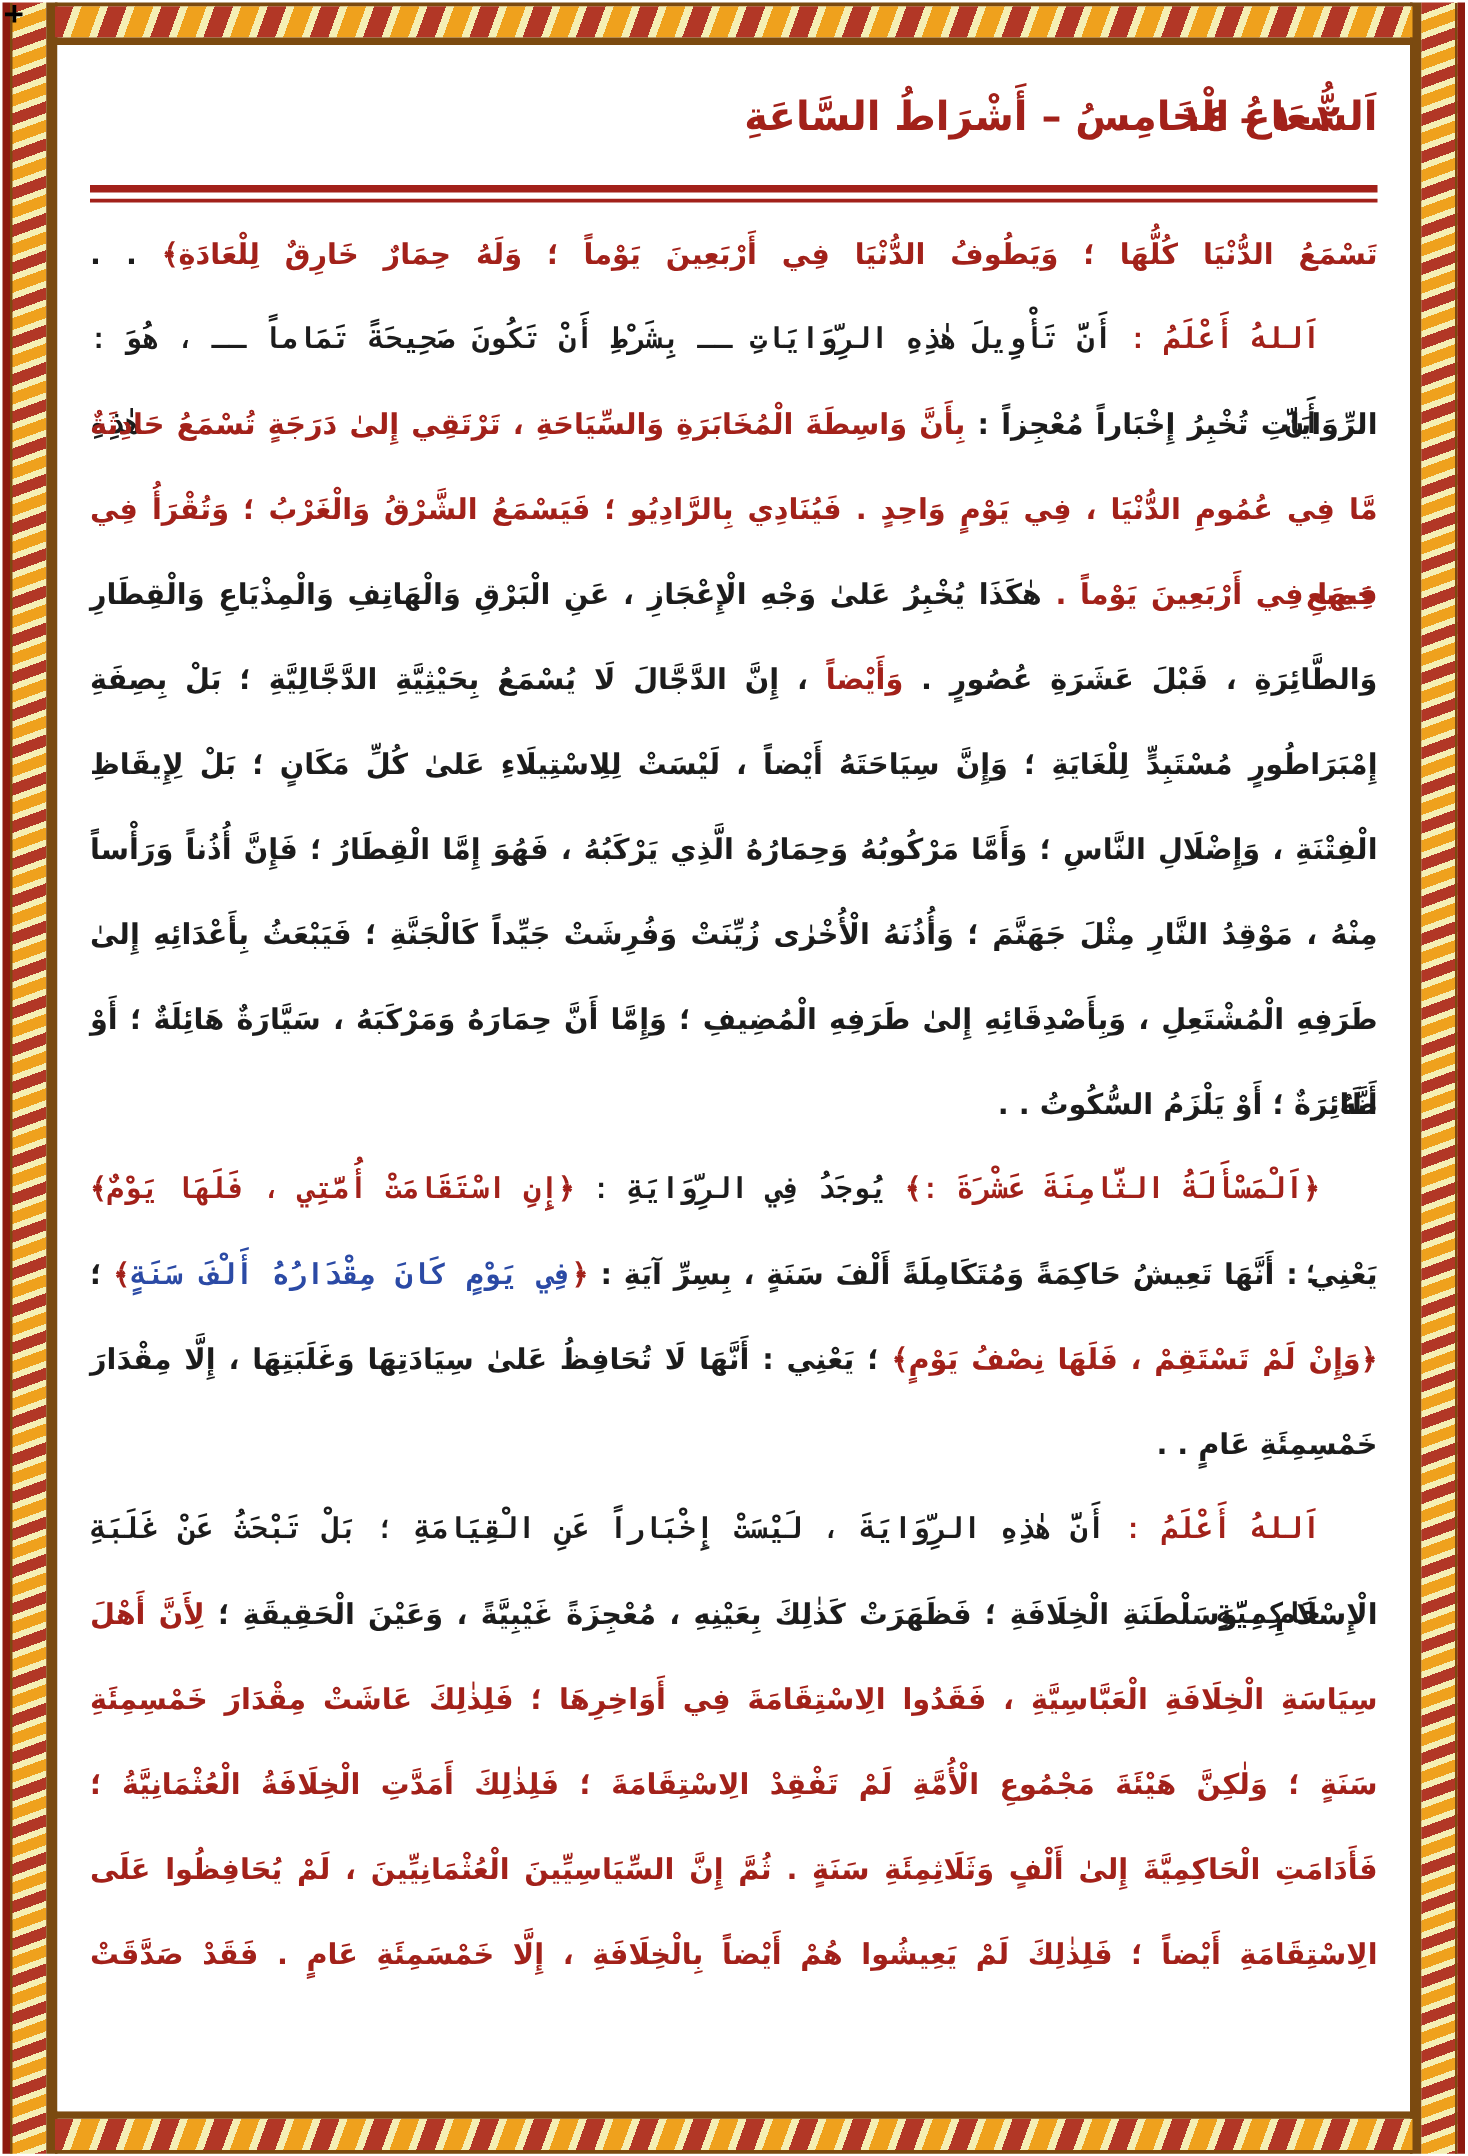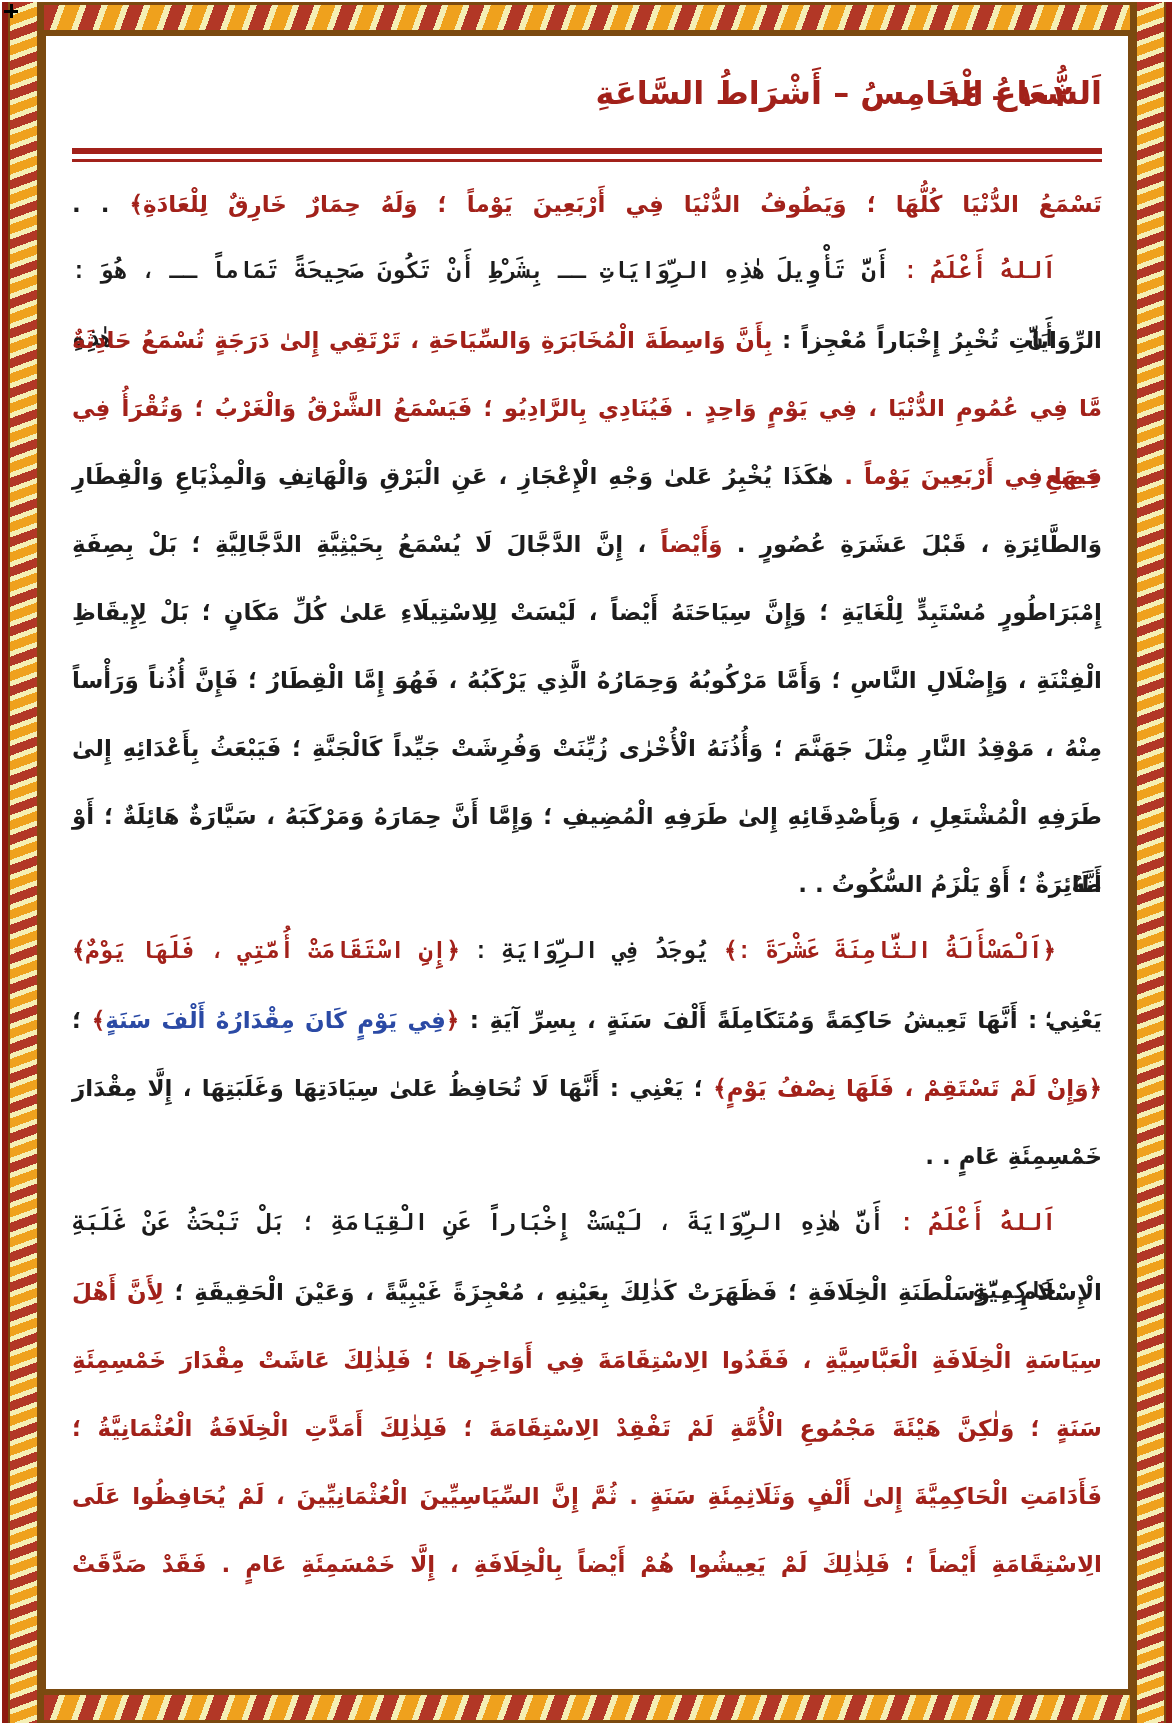--- a/index.html
+++ b/index.html
@@ -74,21 +74,21 @@
   .rule-thin{height:3px;background:var(--rule-red);margin-top:5px;}
   .body-text{direction:rtl;margin-top:8px;}
   .line{
     height:68px;line-height:68px;font-size:23px;font-weight:bold;
     color:var(--text-black);
     text-align:justify;text-align-last:justify;
   }
   .line.indent{padding-right:46px;font-family:Liberation Mono, monospace;}
   .line.last{text-align-last:right;}
   .seg.red{color:var(--text-red);}
-  .seg.blue{color:var(--text-blue);}
+  .seg.blue{color:var(--text-blue);font-family:Liberation Mono, monospace;}
   .seg.black{color:var(--text-black);}
 </style>
 </head>
 <body>
 
 <div class="frame-side frame-left"></div>
 <div class="frame-side frame-right"></div>
 <div class="frame-bar frame-top"></div>
 <div class="frame-bar frame-bottom"></div>
 <div class="corner-mark"></div>

